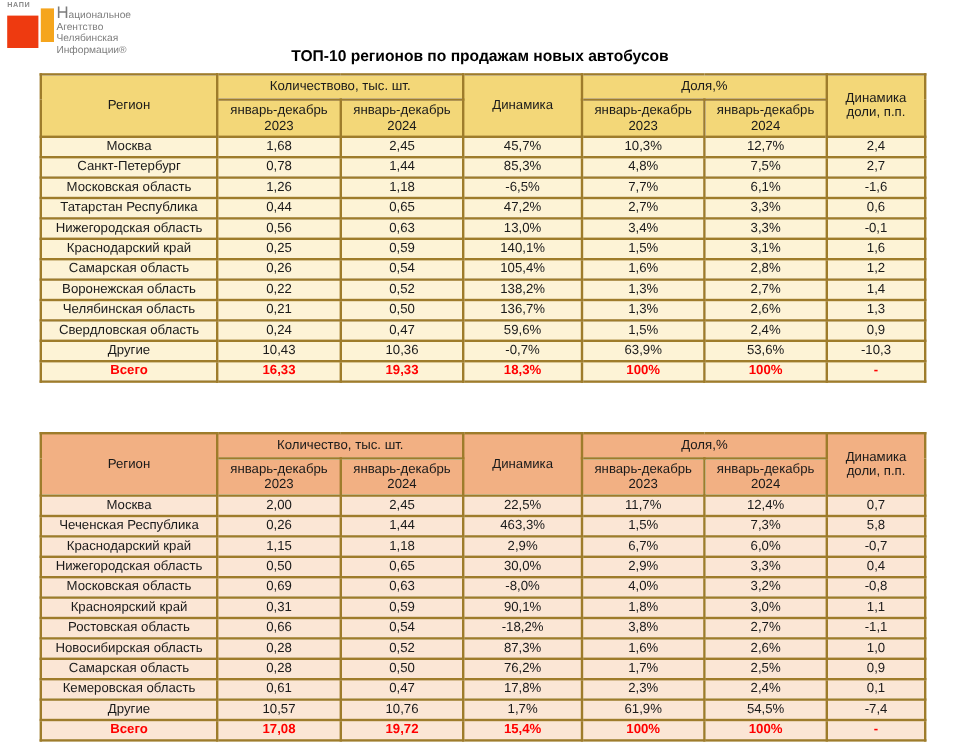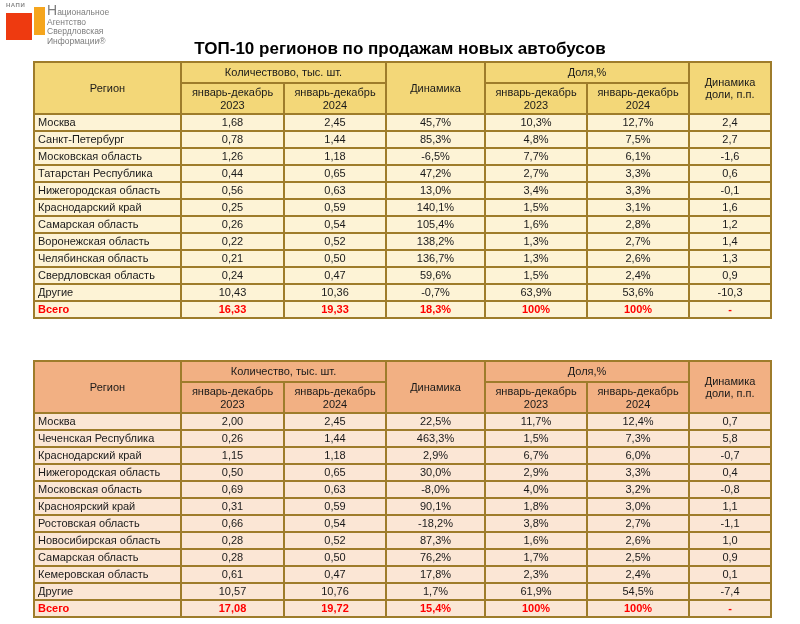--- a/index.html
+++ b/index.html
@@ -24,21 +24,21 @@
   .logo-text {
     position: absolute; left: 41px; top: 5px;
     font-size: 8.5px; line-height: 9.5px; color: #7d7d7d;
     white-space: nowrap;
   }
   .logo-text .l1::first-letter { font-size: 14px; }
 
   
   .tbl-title {
     position: absolute; left: 0; width: 100%;
-    text-align: center; font-weight: bold; font-size: 17px; color: #000000;
+    text-align: center; font-weight: bold; font-size: 13px; color: #000000;
   }
   #title-1 { top: 39px; }
   #title-2 { top: 339px; }
 
   
   table.data {
     position: absolute; left: 33px;
     width: 737px;
     border-collapse: collapse;
     table-layout: fixed;
@@ -60,40 +60,40 @@
     font-weight: normal;
     text-align: center;
   }
   table.data thead tr.h1 th { height: 21px; }
   table.data thead tr.h2 th { height: 31px; }
   table.data td {
     background: var(--cell, #fdf3d6);
     text-align: center;
     height: 17px;
   }
-  table.data td.region { text-align: left; }
+  table.data td.region { text-align: center; }
   tbody.total td {
     color: var(--total, #ff0000);
     font-weight: bold;
     text-align: center;
   }
 </style>
 </head>
 <body>
 
 <div class="page">
 
   <div class="logo">
     <div class="napi-mini">НАПИ</div>
     <div class="sq-red" style="background: rgb(238, 58, 16);"></div>
     <div class="sq-orange" style="background: rgb(245, 165, 29);"></div>
     <div class="logo-text" style="color: rgb(125, 125, 125);">
       <div class="l1">Национальное</div>
       <div class="l2">Агентство</div>
-      <div class="l3">Свердловская</div>
+      <div class="l3">Челябинская</div>
       <div class="l4">Информации®</div>
     </div>
   </div>
 
   <div class="tbl-title" id="title-1">ТОП-10 регионов по продажам новых автобусов</div>
 
   <table class="data" id="table-1" style="--head: #f3d778; --cell: #fdf3d6; --border: #9e7c2b; --total: #ff0000;">
     <colgroup>
       <col style="width:147px">
         <col style="width:103px">

